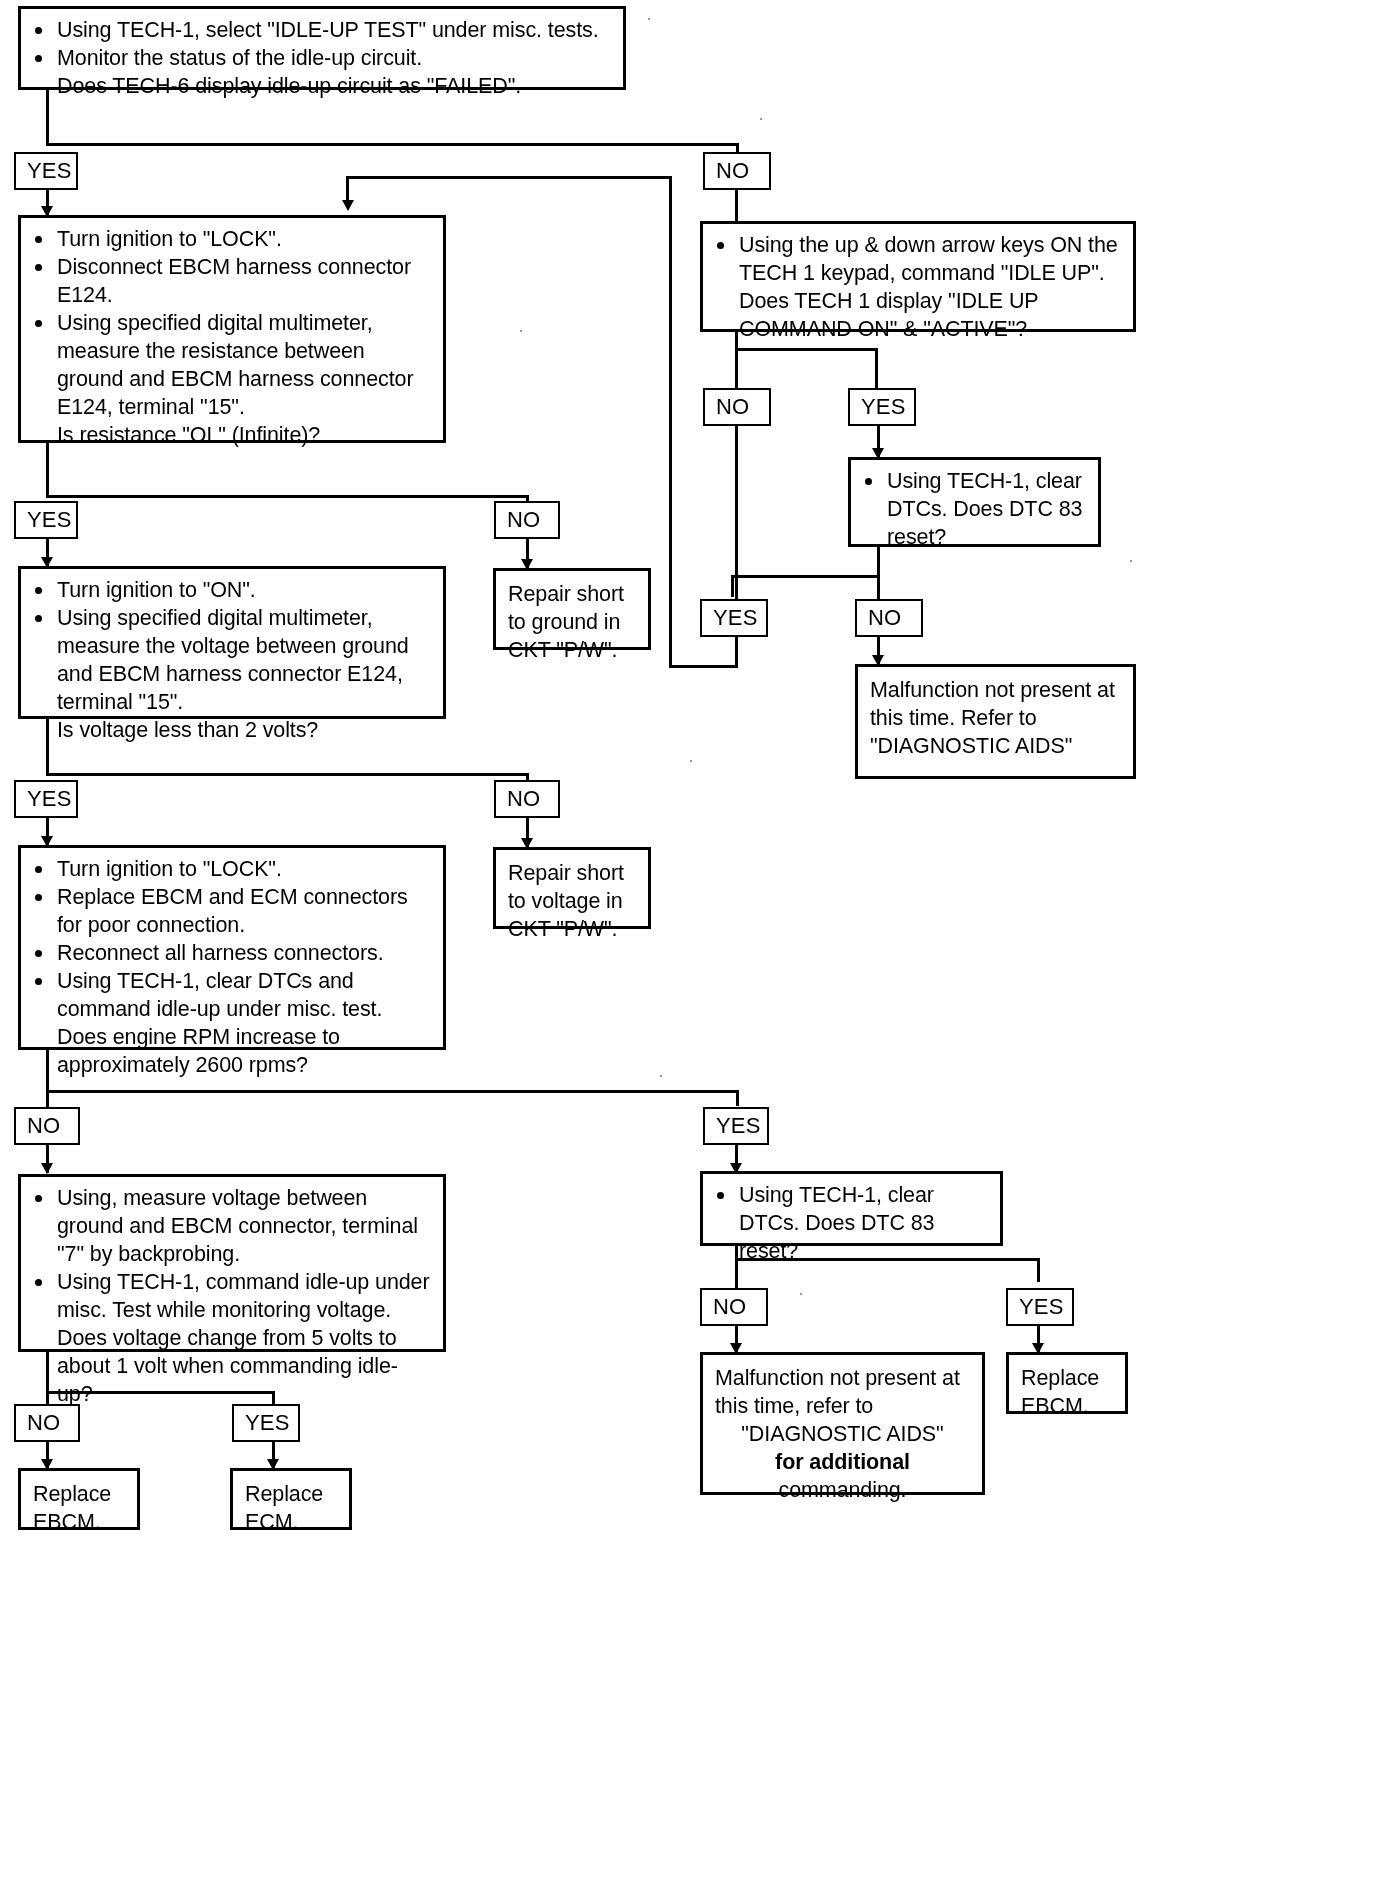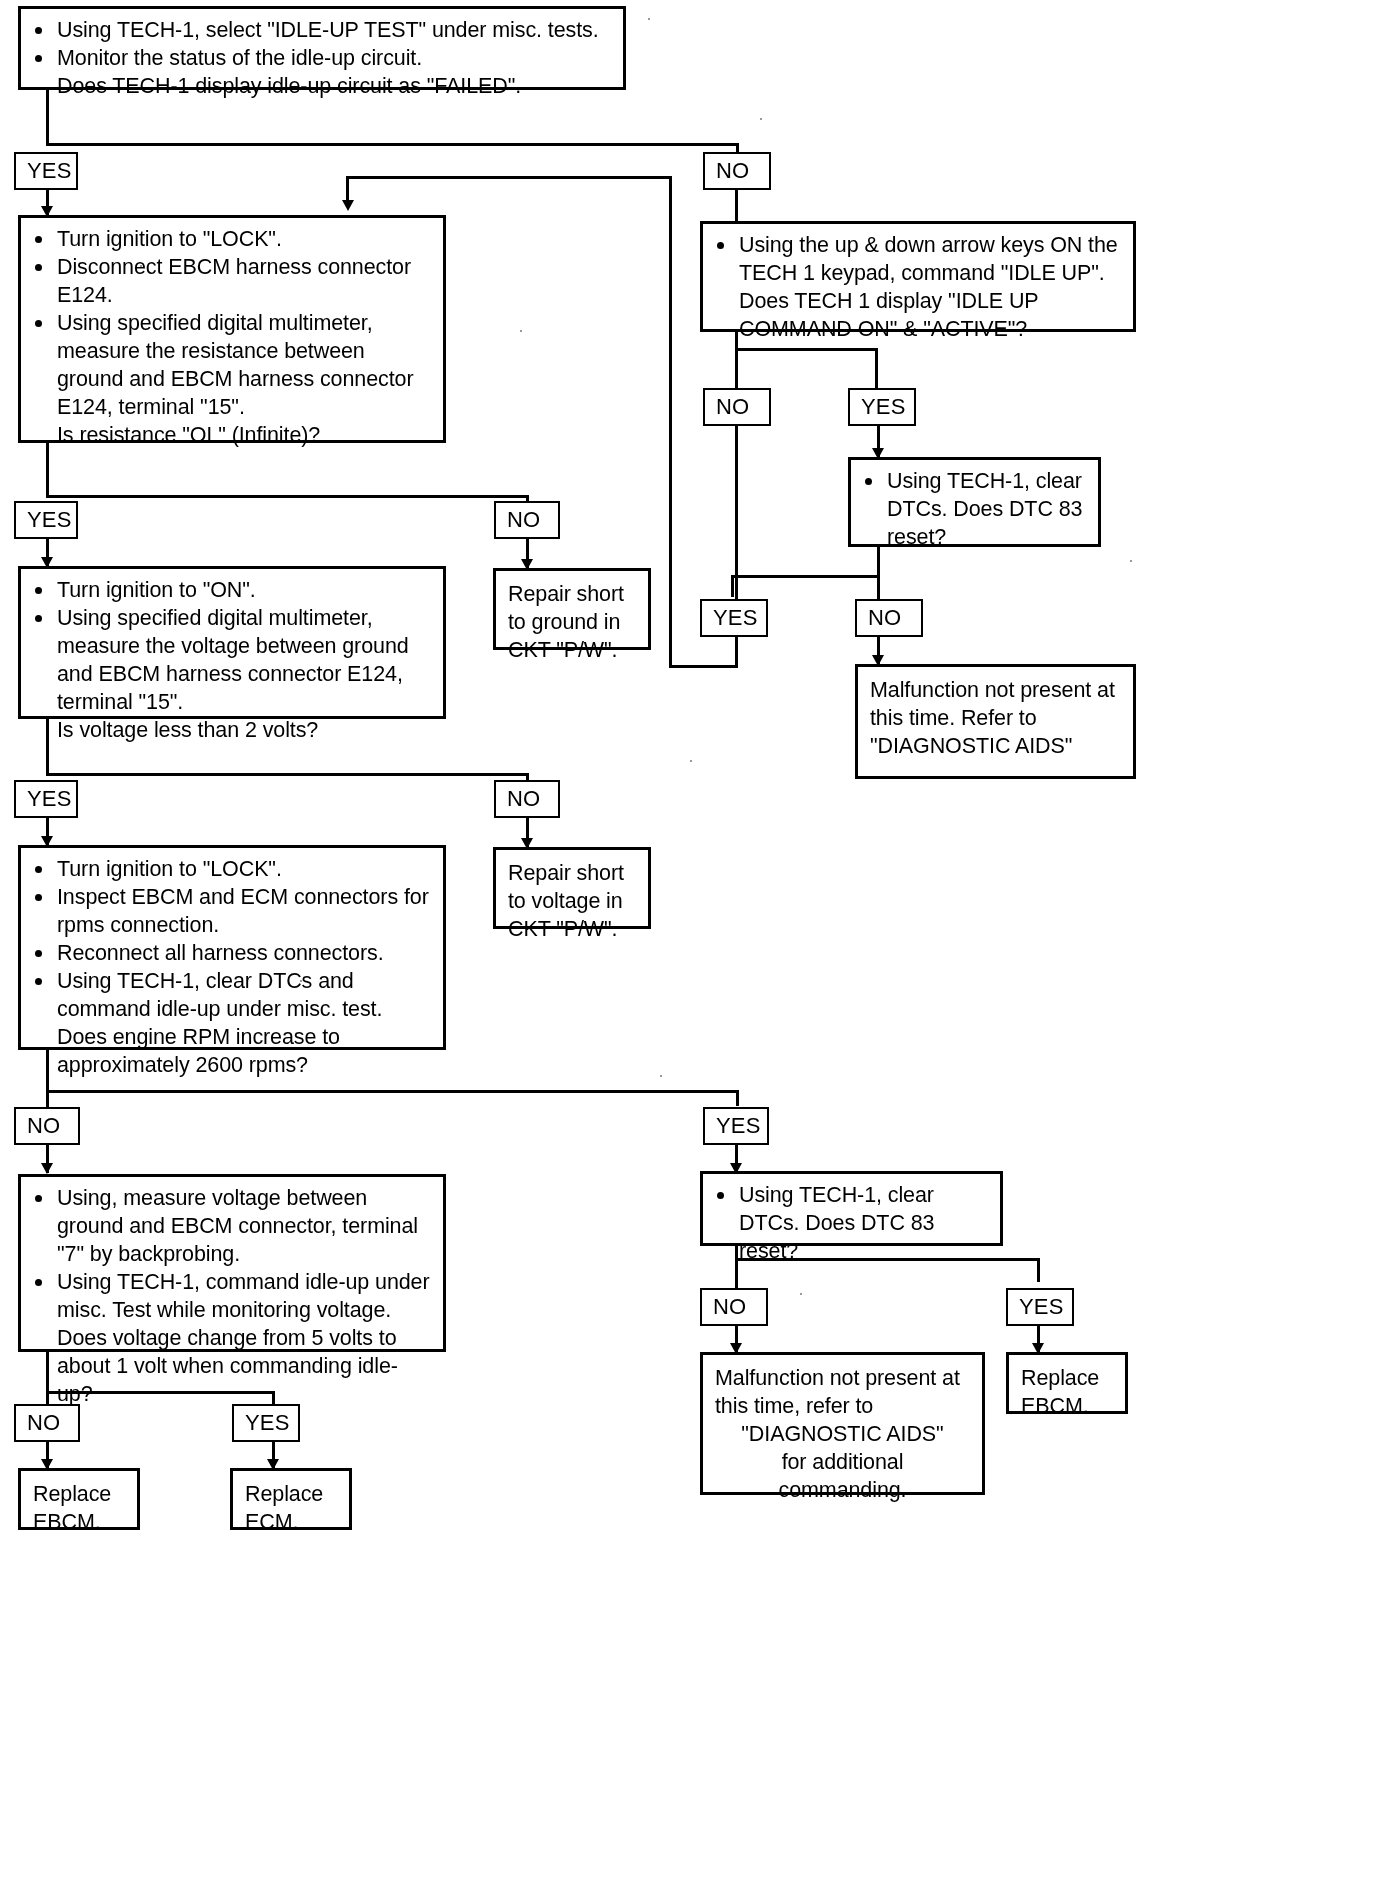--- a/index.html
+++ b/index.html
@@ -100,21 +100,21 @@
 </style>
 </head>
 <body>
 
 <div id="page">
 
   <div class="box" style="left:18px; top:6px; width:608px; height:84px;">
     <ul class="bul">
       <li>Using TECH-1, select "IDLE-UP TEST" under misc. tests.</li>
       <li>Monitor the status of the idle-up circuit.</li>
-      <li class="nobullet">Does TECH-1 display idle-up circuit as "FAILED".</li>
+      <li class="nobullet">Does TECH-6 display idle-up circuit as "FAILED".</li>
     </ul>
   </div>
 
   <div class="vline" style="left:46px; top:90px; height:56px;"></div>
   <div class="hline" style="left:46px; top:143px; width:693px;"></div>
   <div class="vline" style="left:736px; top:143px; height:12px;"></div>
 
   <div class="label-box" style="left:14px; top:152px; width:64px; height:38px;">YES</div>
   <div class="vline" style="left:46px; top:190px; height:26px;"></div>
   <div class="arrow" style="left:41px; top:206px;"></div>
@@ -176,21 +176,21 @@
 
   <div class="box plain" style="left:493px; top:847px; width:158px; height:82px;">
     <span class="ind">Repair short</span>
     <span class="ind">to voltage in</span>
     <span class="ind">CKT "P/W".</span>
   </div>
 
   <div class="box" style="left:18px; top:845px; width:428px; height:205px;">
     <ul class="bul">
       <li>Turn ignition to "LOCK".</li>
-      <li>Inspect EBCM and ECM connectors for rpms connection.</li>
+      <li>Replace EBCM and ECM connectors for poor connection.</li>
       <li>Reconnect all harness connectors.</li>
       <li>Using TECH-1, clear DTCs and command idle-up under misc. test. Does engine RPM increase to approximately 2600 rpms?</li>
     </ul>
   </div>
 
   <div class="vline" style="left:46px; top:1050px; height:62px;"></div>
   <div class="hline" style="left:46px; top:1090px; width:693px;"></div>
   <div class="vline" style="left:736px; top:1090px; height:16px;"></div>
 
   <div class="label-box" style="left:14px; top:1107px; width:66px; height:38px;">NO</div>
@@ -287,21 +287,21 @@
   <div class="vline" style="left:735px; top:1326px; height:27px;"></div>
   <div class="arrow" style="left:730px; top:1343px;"></div>
 
   <div class="vline" style="left:1037px; top:1326px; height:27px;"></div>
   <div class="arrow" style="left:1032px; top:1343px;"></div>
 
   <div class="box plain ctr" style="left:700px; top:1352px; width:285px; height:143px; text-align:left;">
     <span class="ind">Malfunction not present at</span>
     <span class="ind">this time, refer to</span>
     <span class="ind" style="text-align:center;">"DIAGNOSTIC AIDS"</span>
-    <span class="ind" style="text-align:center;">for additional</span>
+    <span class="ind" style="text-align:center;font-weight:bold;">for additional</span>
     <span class="ind" style="text-align:center;">commanding.</span>
   </div>
 
   <div class="box plain" style="left:1006px; top:1352px; width:122px; height:62px;">
     <span class="ind">Replace</span>
     <span class="ind">EBCM.</span>
   </div>
 
   <div class="speck" style="left:648px; top:18px;"></div>
   <div class="speck" style="left:760px; top:118px;"></div>

